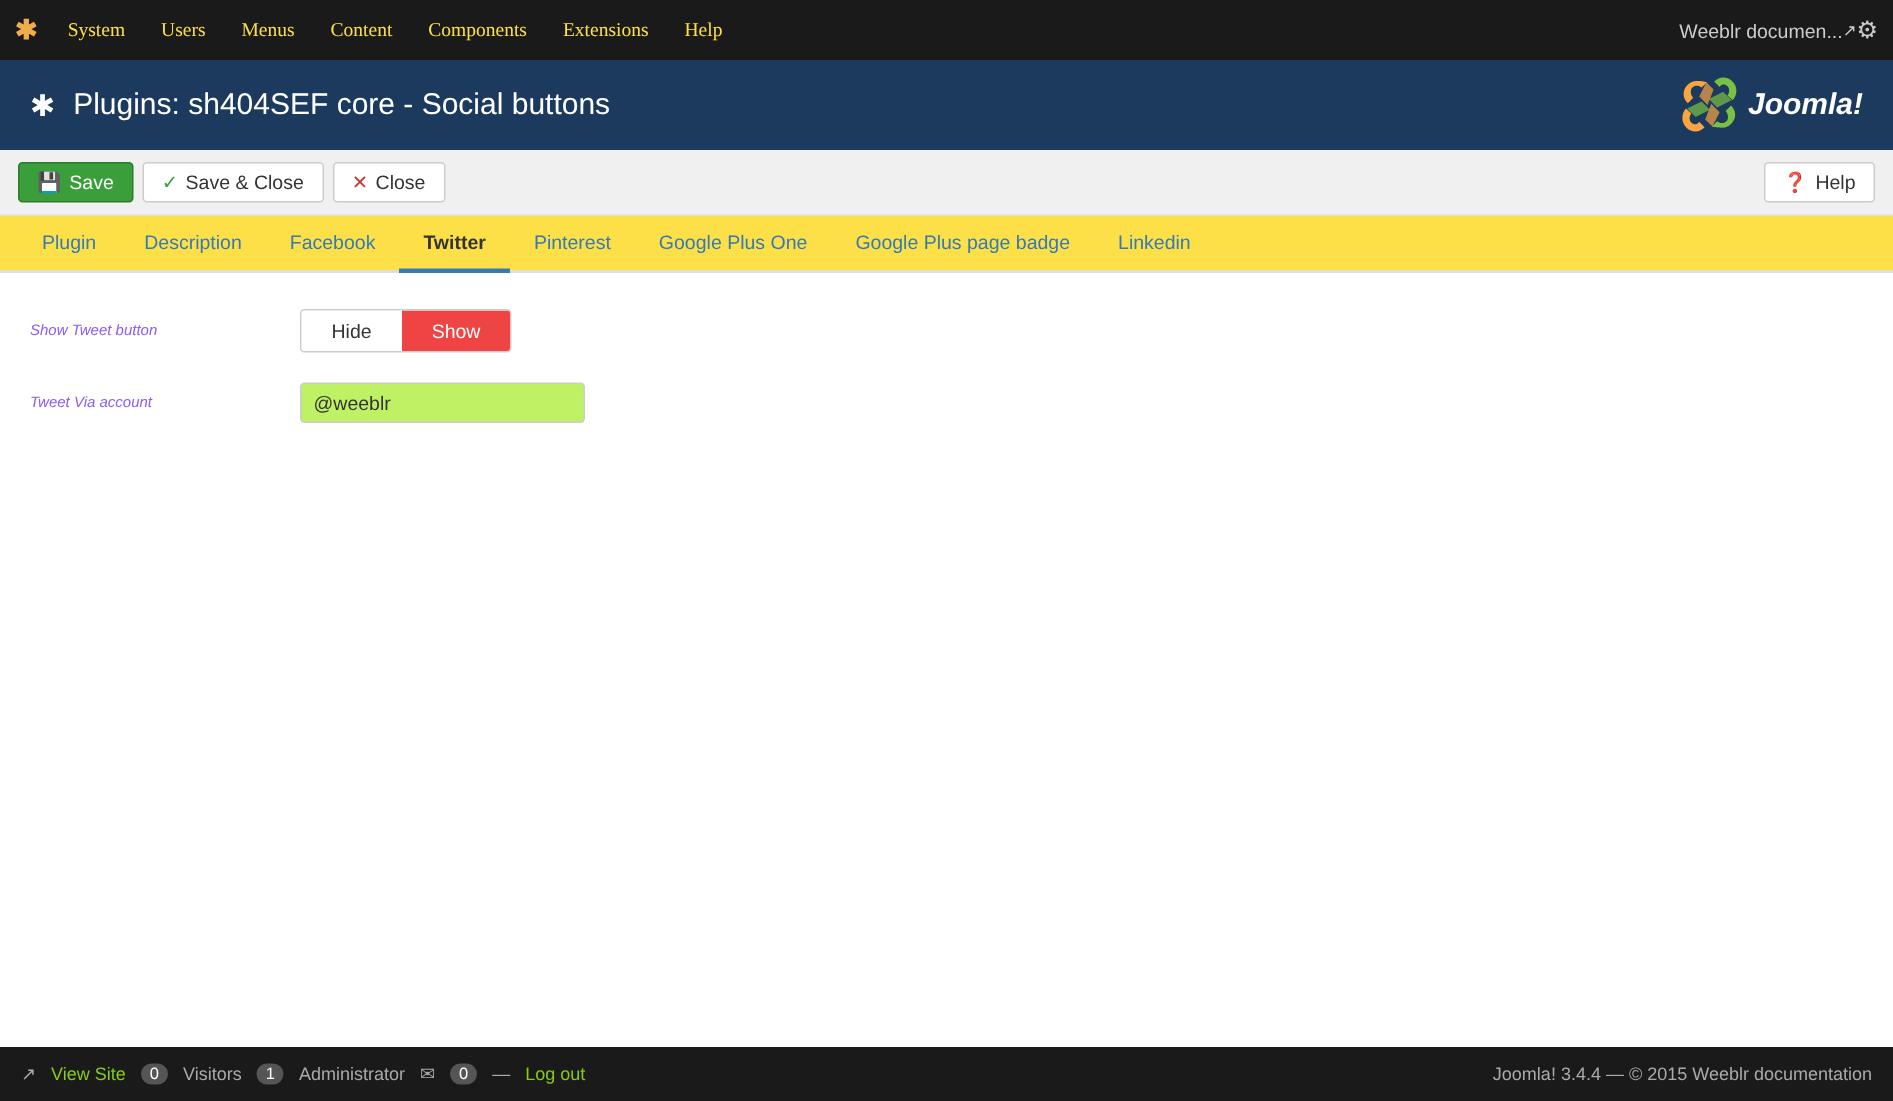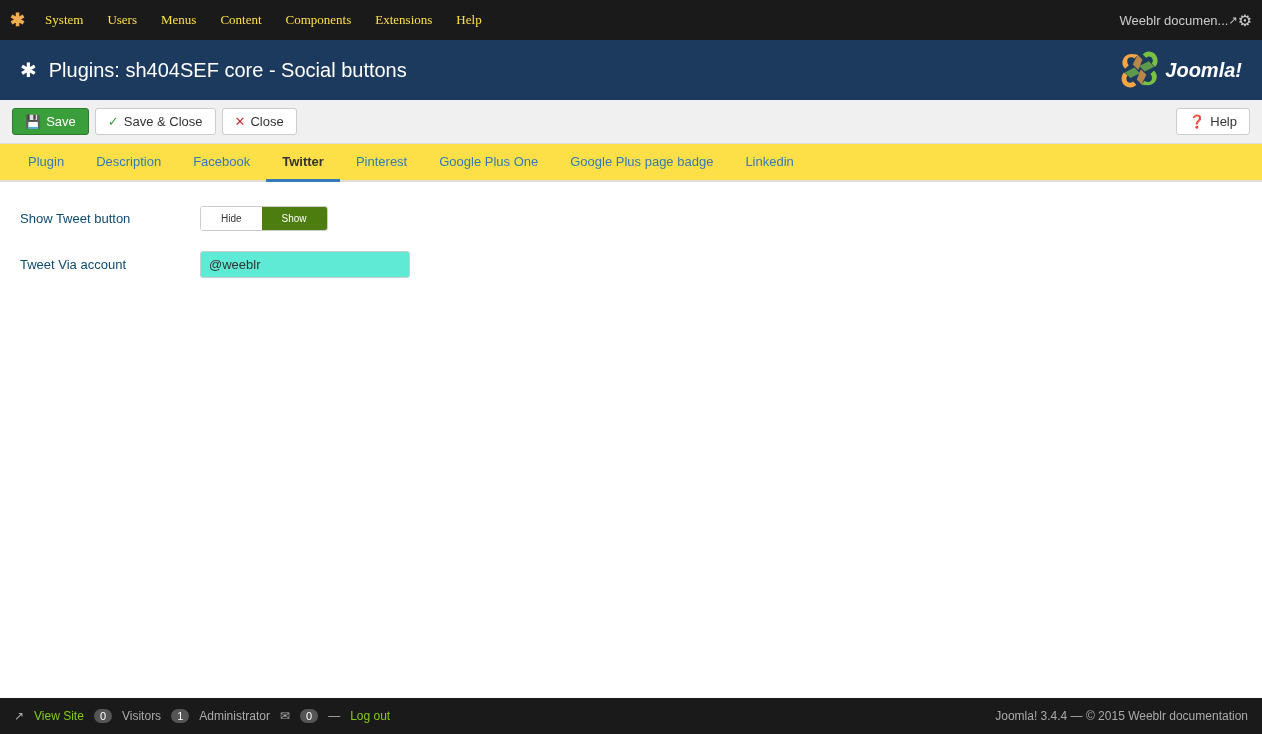--- a/index.html
+++ b/index.html
@@ -144,61 +144,62 @@
     }
 
     .form-row {
       display: flex;
       align-items: center;
       margin-bottom: 20px;
       gap: 20px;
     }
     .form-label {
       width: 160px;
-      color: #0c4a6e;
-      font-size: 13px;
+      color: #8b5cf6;
+      font-size: 10px;
+      font-style: italic;
     }
     .form-control-group {
       display: flex;
       align-items: center;
     }
 
     
     .toggle-group {
       display: flex;
       border: 1px solid #ccc;
       border-radius: 3px;
       overflow: hidden;
     }
     .toggle-btn {
       padding: 6px 20px;
       cursor: pointer;
-      font-size: 10px;
+      font-size: 13px;
       border: none;
       background: #f0f0f0;
       color: #333;
     }
     .toggle-btn.active-hide {
       background: #fff;
       color: #333;
     }
     .toggle-btn.active-show {
-      background: #4d7c0f;
+      background: #ef4444;
       color: #fff;
     }
 
     
     .text-input {
       padding: 5px 8px;
       border: 1px solid #ccc;
       border-radius: 3px;
       font-size: 13px;
-      width: 210px;
-      color: #333;
-      background: #5eead4;
+      width: 190px;
+      color: #333;
+      background: #bef264;
     }
 
     
     .footer {
       background: #1a1a1a;
       color: #aaa;
       padding: 8px 14px;
       display: flex;
       align-items: center;
       justify-content: space-between;

